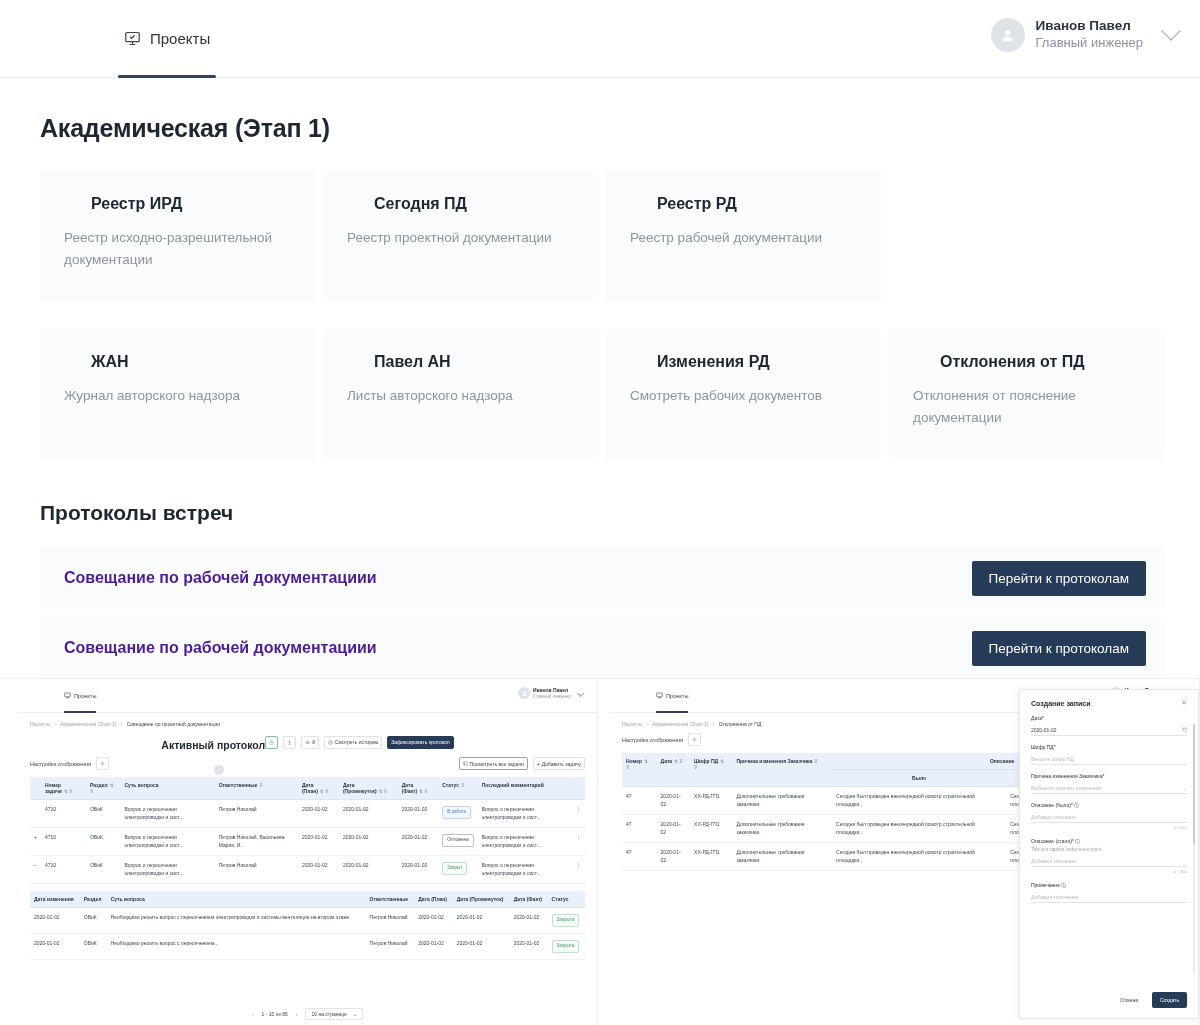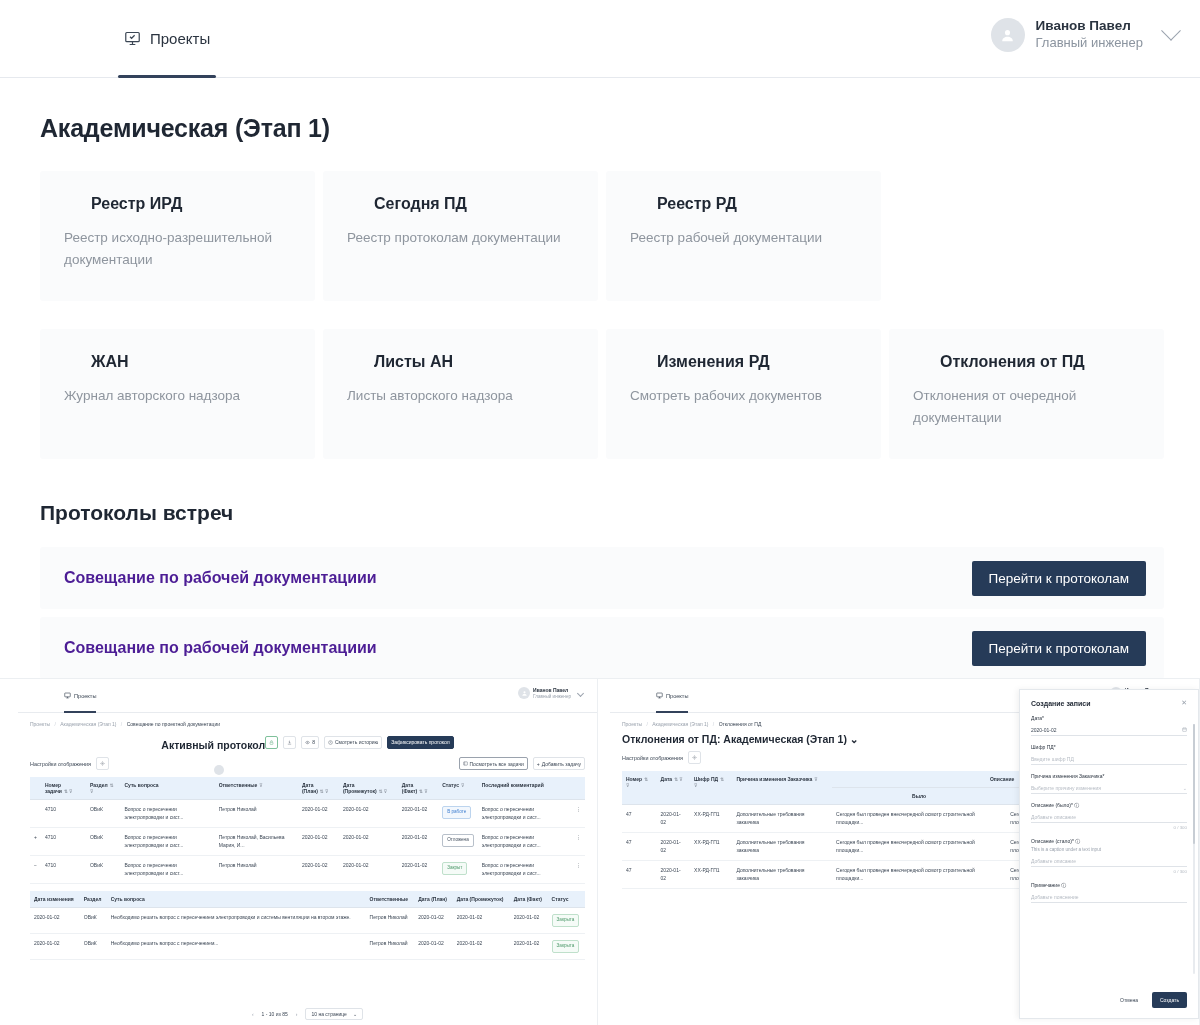--- a/index.html
+++ b/index.html
@@ -240,44 +240,44 @@
 
     <h1 class="page-title">Академическая (Этап 1)</h1>
 
     <div class="card-grid">
       <div class="rcard">
         <h3>Реестр ИРД</h3>
         <p>Реестр исходно-разрешительной документации</p>
       </div>
       <div class="rcard">
         <h3>Сегодня ПД</h3>
-        <p>Реестр протоколам документации</p>
+        <p>Реестр проектной документации</p>
       </div>
       <div class="rcard">
         <h3>Реестр РД</h3>
         <p>Реестр рабочей документации</p>
       </div>
     </div>
 
     <div class="card-grid">
       <div class="rcard">
         <h3>ЖАН</h3>
         <p>Журнал авторского надзора</p>
       </div>
       <div class="rcard">
-        <h3>Листы АН</h3>
+        <h3>Павел АН</h3>
         <p>Листы авторского надзора</p>
       </div>
       <div class="rcard">
         <h3>Изменения РД</h3>
         <p>Смотреть рабочих документов</p>
       </div>
       <div class="rcard">
         <h3>Отклонения от ПД</h3>
-        <p>Отклонения от очередной документации</p>
+        <p>Отклонения от пояснение документации</p>
       </div>
     </div>
 
     <h2 class="section-title">Протоколы встреч</h2>
 
     <div class="proto-list">
       <div class="proto-row">
         <span class="proto-name">Совещание по рабочей документациии</span>
         <button class="btn-primary">Перейти к протоколам</button>
       </div>
@@ -526,24 +526,20 @@
 
       <div class="s-body">
         <div class="s-crumb">
           <span>Проекты</span>
           <span class="sep">/</span>
           <span>Академическая (Этап 1)</span>
           <span class="sep">/</span>
           <span class="cur">Отклонения от ПД</span>
         </div>
 
-        <div class="s-title">
-          <span>Отклонения от ПД: Академическая (Этап 1)</span>
-          <span> ⌄</span>
-        </div>
 
         <div class="s-row2">
           <div class="s-tools">
             <span>Настройки отображения</span>
             <span class="s-ibtn">
               <svg width="5" height="5" viewBox="0 0 24 24" fill="none" stroke="#5c6673" stroke-width="2.2">
                   <circle cx="12" cy="12" r="3"></circle>
                   <path d="M12 2v3M12 19v3M2 12h3M19 12h3M5 5l2 2M17 17l2 2M19 5l-2 2M7 17l-2 2"></path>
                 </svg>
             </span>

